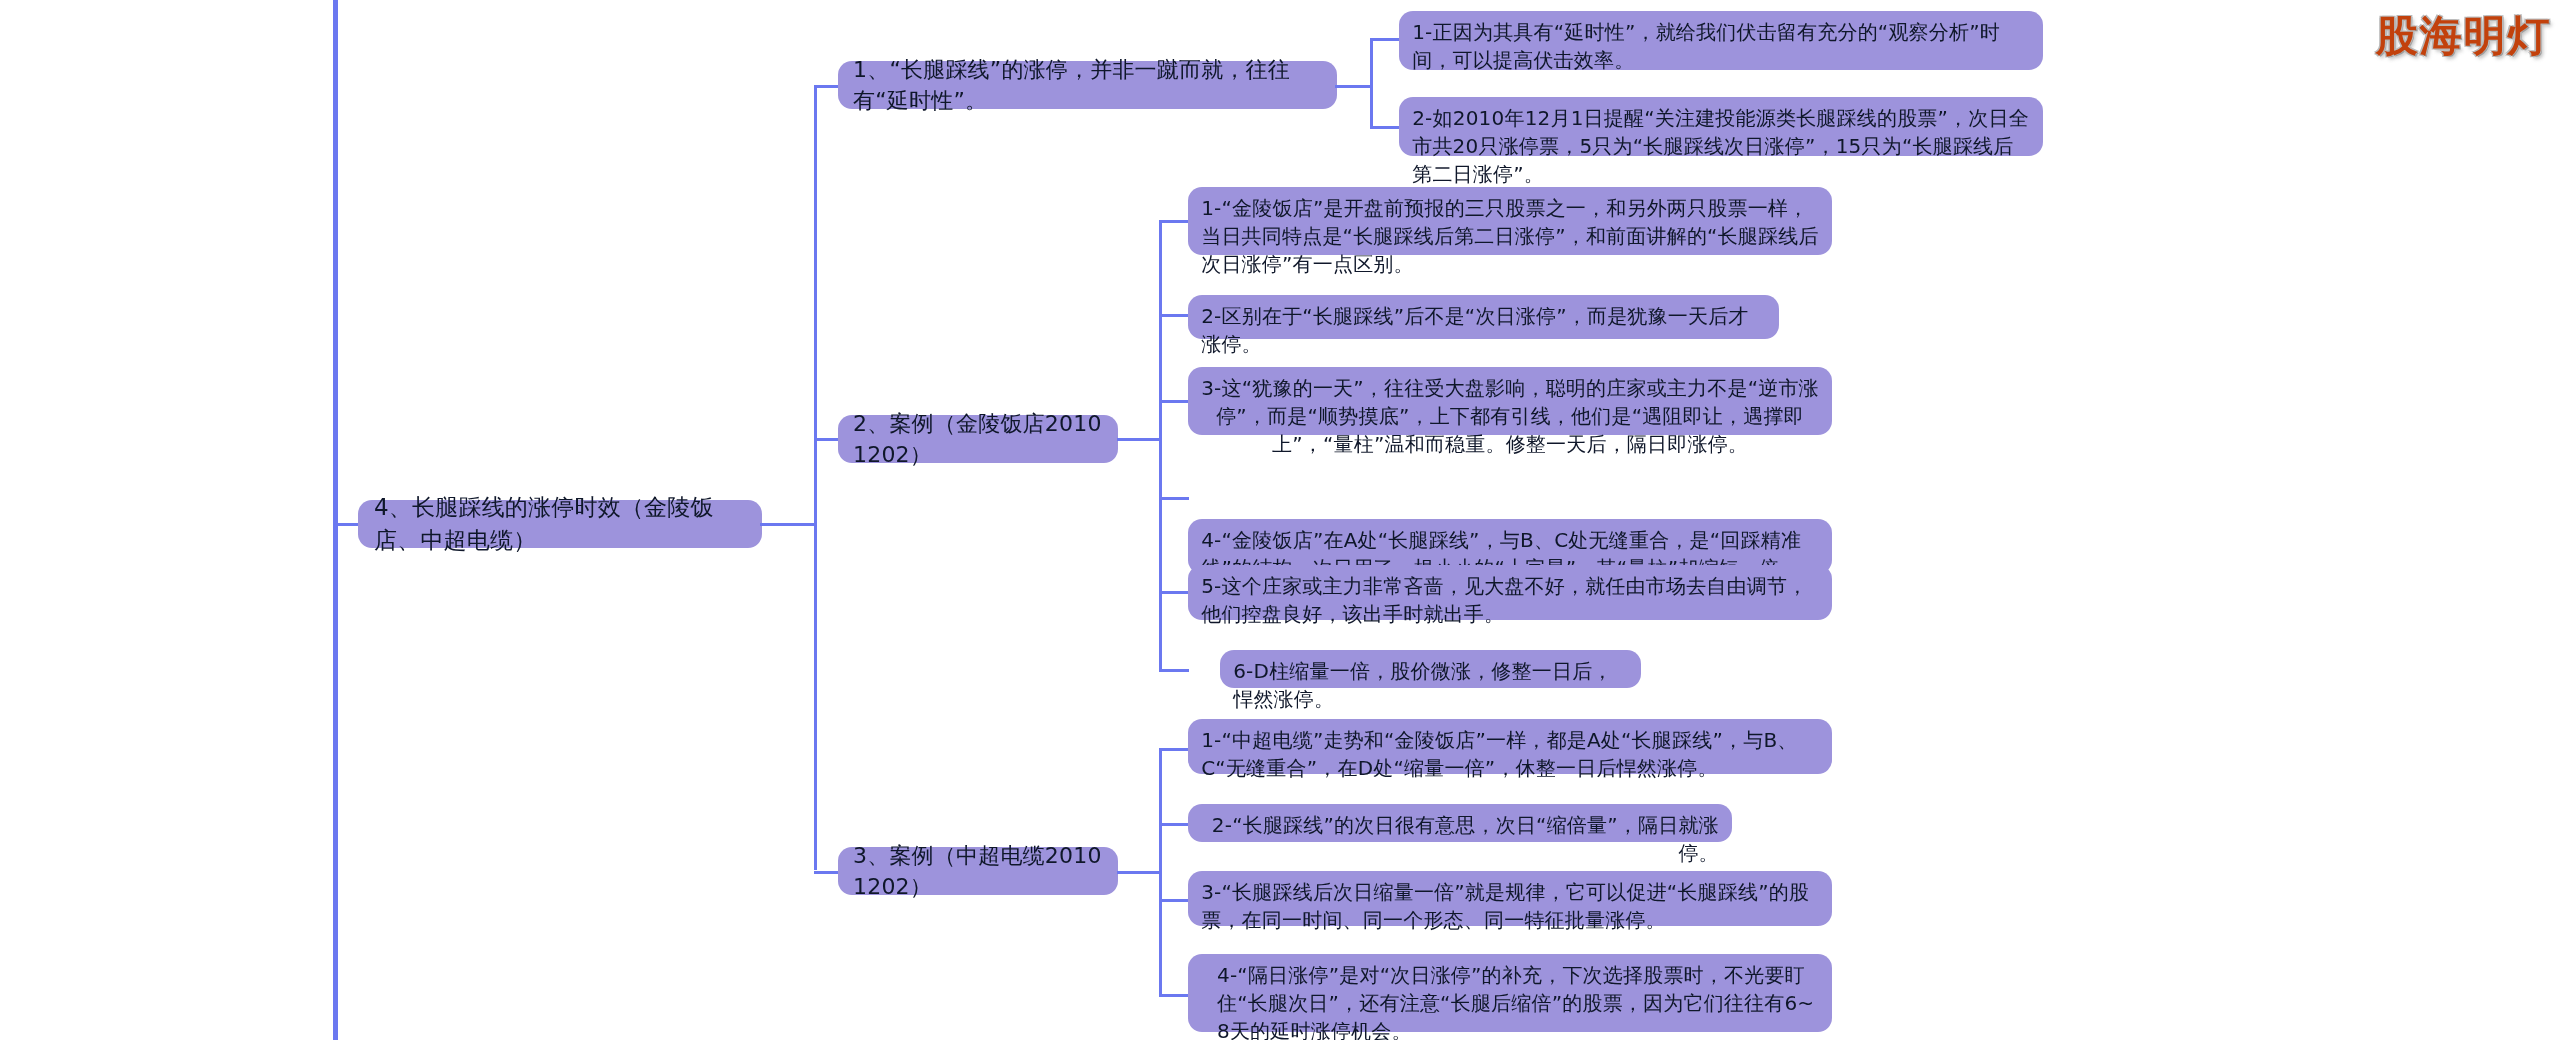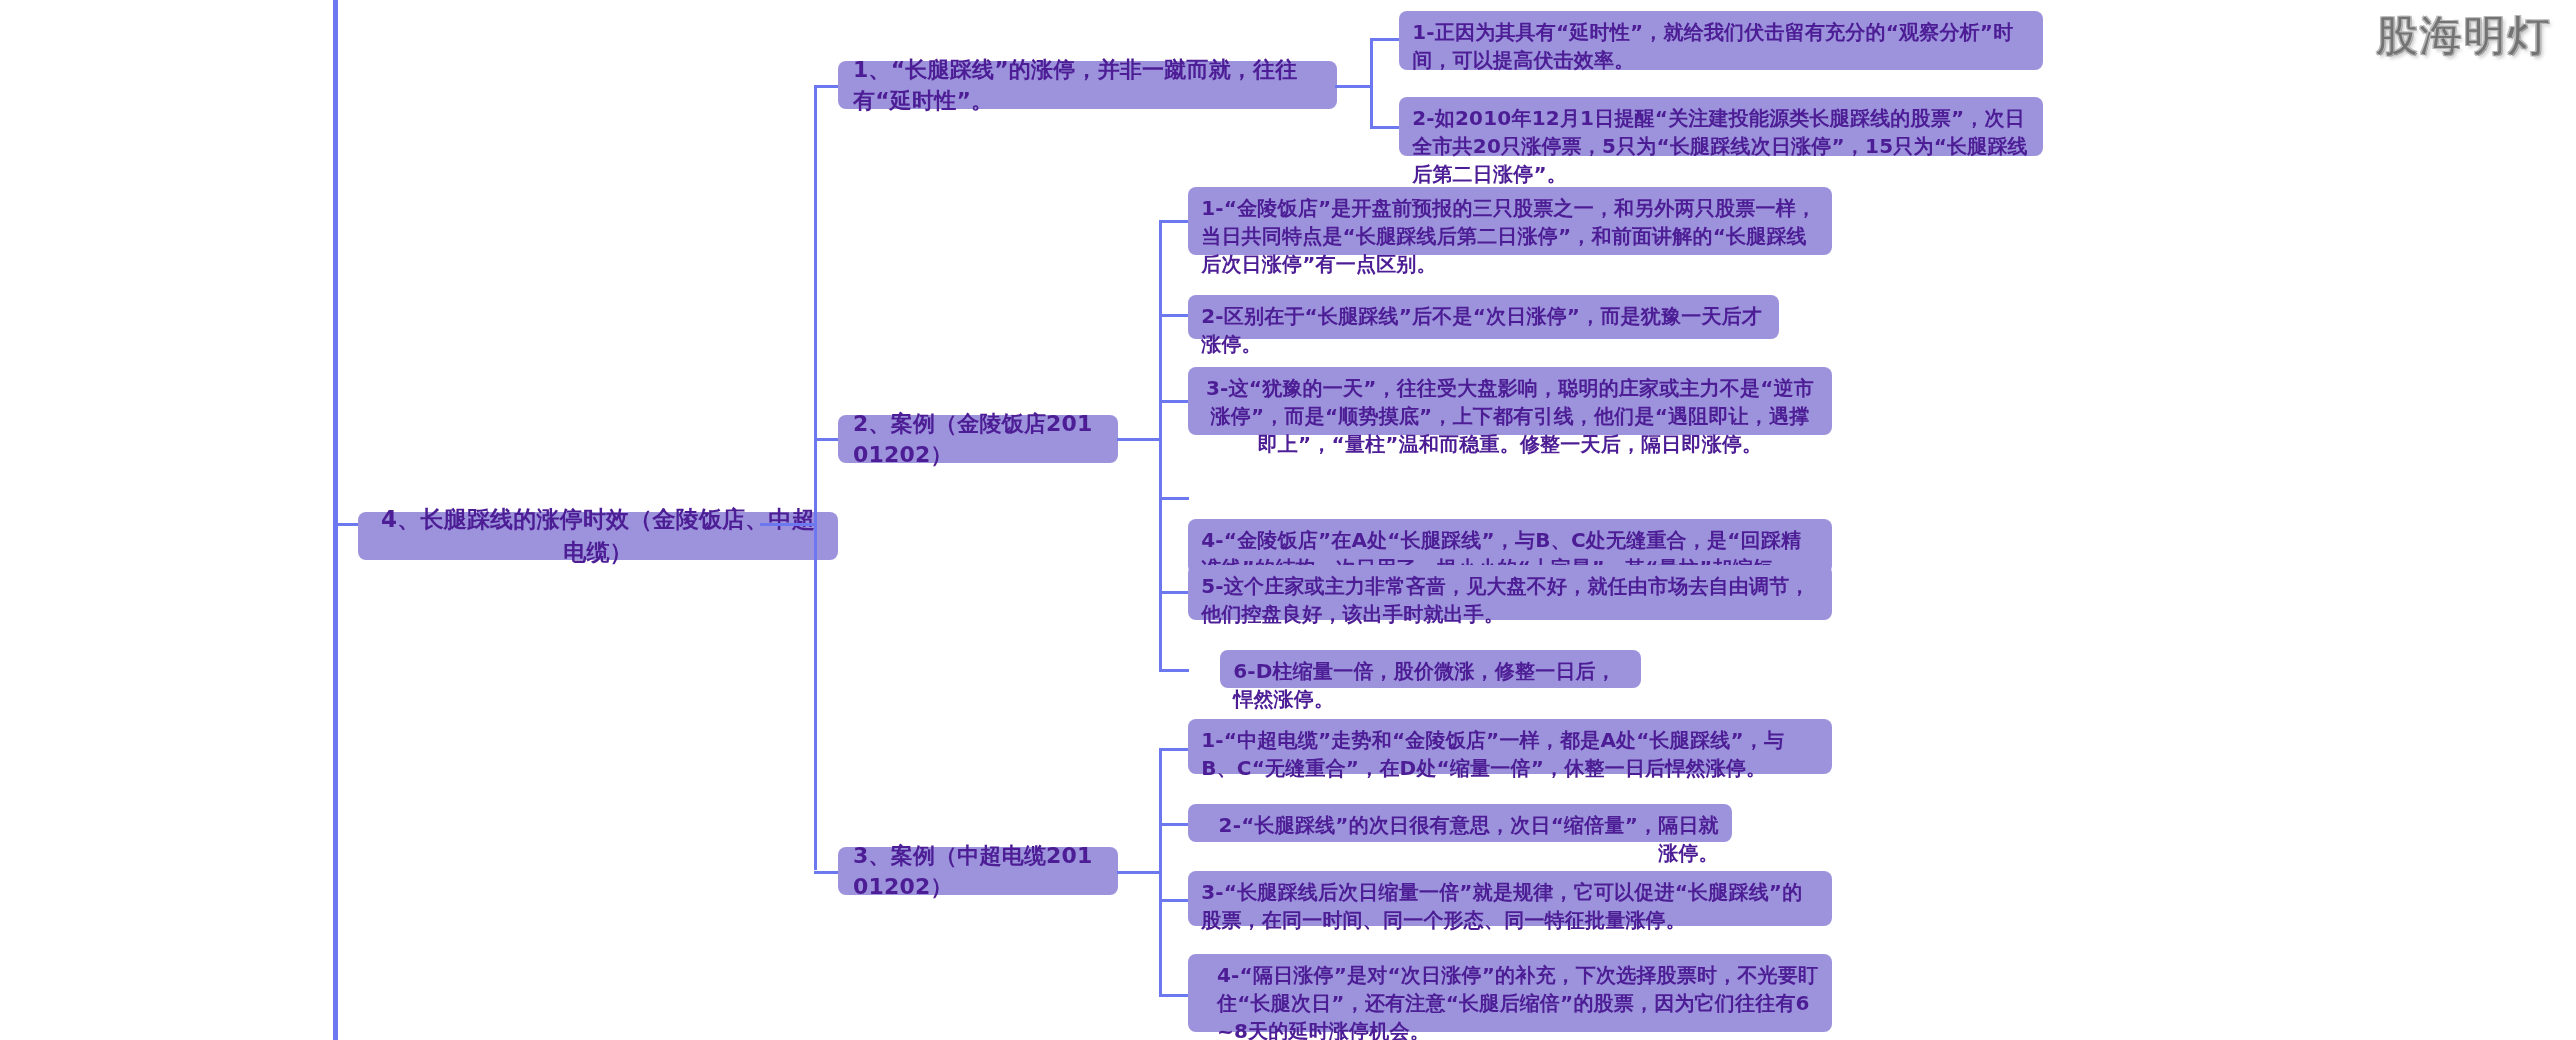--- a/index.html
+++ b/index.html
@@ -33,28 +33,27 @@
     width: 4.7px;
     height: 1041px;
     background: #6b78f0;
   }
 
   
   .node {
     position: absolute;
     box-sizing: border-box;
     background: #9d93dc;
-    color: #4c1d95;
-    border-radius: 8px;
+    color: #0f172a;
+    border-radius: 14px;
     line-height: 1.42;
     letter-spacing: 0.2px;
     word-break: break-all;
     display: flex;
     align-items: center;
-    font-weight: bold;
   }
   .node .txt { display: block; width: 100%; }
 
   .node-root {
     font-size: 23px;
     padding: 8.5px 16px;
   }
   .node-branch {
     font-size: 22px;
     padding: 7.6px 15px;
@@ -65,42 +64,42 @@
     padding: 6.6px 13.2px 7.6px 13.2px;
     align-items: flex-start;
   }
 
   
   #watermark {
     position: absolute;
     right: 24.6px;
     top: 7.6px;
     font-size: 42px;
-    font-weight: normal;
-    color: #737373;
+    font-weight: bold;
+    color: #c2410c;
     letter-spacing: 1.9px;
     text-shadow:
       -1.4px -1.4px 0 #b9b9b9,
        1.4px -1.4px 0 #b9b9b9,
       -1.4px  1.4px 0 #b9b9b9,
        1.4px  1.4px 0 #9e9e9e,
        2.8px 2.8px 3.8px rgba(120,120,120,0.45);
     user-select: none;
     text-align: right;
   }
 </style>
 </head>
 <body>
 
 <div id="canvas">
 
   <div class="spine"></div>
 
   <div class="edge edge-h" style="left:333px; top:523px; width:26.5px;"></div>
-  <div class="node node-root" id="root-node" style="left:358px; top:512px; width:480px; height:48px;text-align:center;">
+  <div class="node node-root" id="root-node" style="left:358px; top:500px; width:404px; height:48px;">
     <span class="txt">4、长腿踩线的涨停时效（金陵饭店、中超电缆）</span>
   </div>
   <div class="edge edge-h" style="left:760px; top:523px; width:57px;"></div>
 
   <div class="edge edge-v" style="left:814px; top:85px; height:785px;"></div>
 
   <div class="edge edge-h" style="left:814px; top:85px; width:26.5px;"></div>
   <div class="node node-branch" id="branch-0" style="left:838px; top:61px; width:499px; height:48px;">
     <span class="txt">1、“长腿踩线”的涨停，并非一蹴而就，往往有“延时性”。</span>
   </div>

